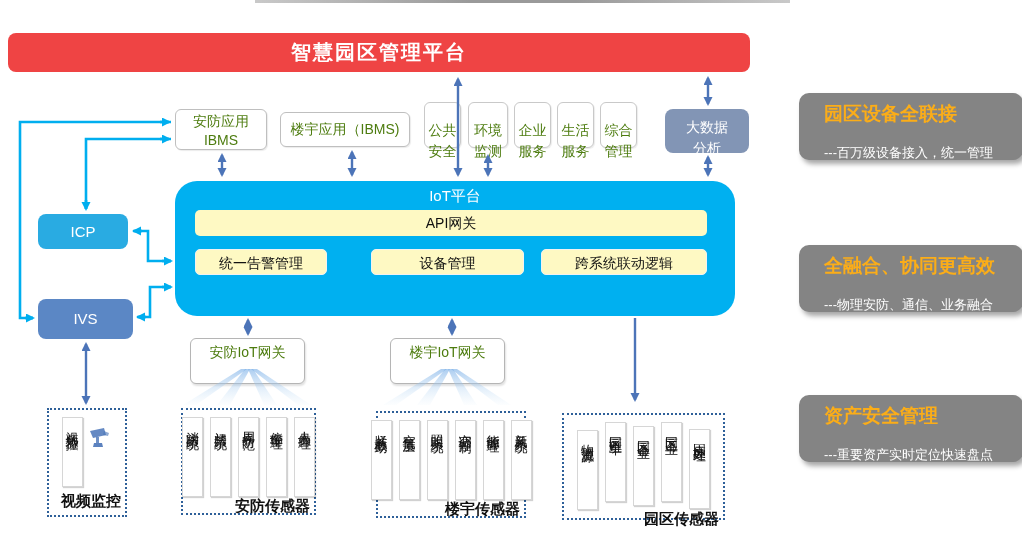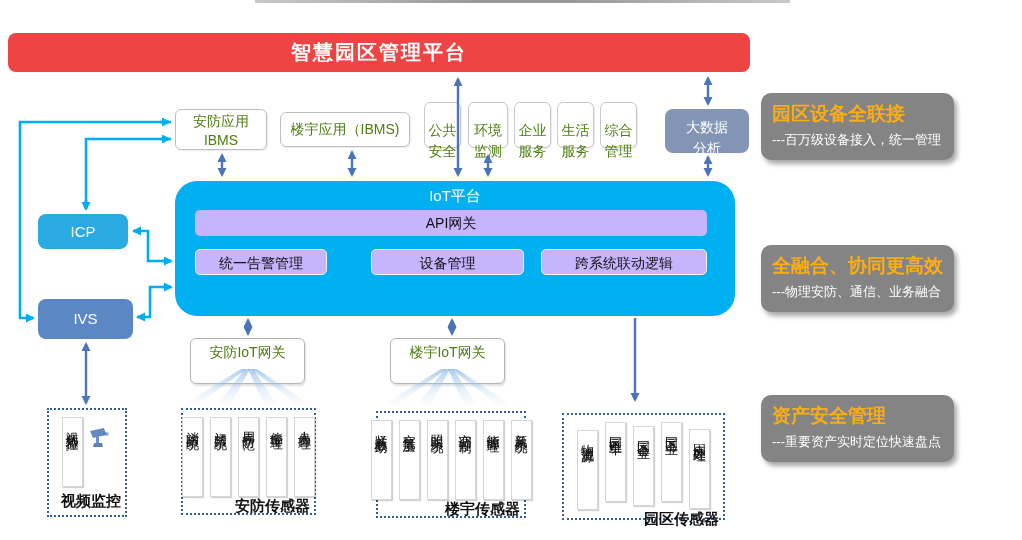--- a/index.html
+++ b/index.html
@@ -19,21 +19,21 @@
   .psim{left:175px;top:109px;width:92px;height:41px;line-height:19px;padding-top:2px;}
   .ibms{left:280px;top:112px;width:130px;height:35px;line-height:33px;}
   .svc{top:102px;height:46px;line-height:21px;padding-top:17px;border-color:#C9C9C9;}
   .svc0{left:424px;width:37px;} .svc1{left:468px;width:40px;} .svc2{left:514px;width:37px;}
   .svc3{left:557px;width:37px;} .svc4{left:600px;width:37px;}
   .bigdata{left:665px;top:109px;width:84px;height:44px;background:#8295B5;border-radius:8px;
     color:#fff;font-size:14px;text-align:center;line-height:21px;padding-top:8px;}
   
   .iot{left:175px;top:181px;width:560px;height:135px;background:#00B0F0;border-radius:22px;}
   .iot-title{left:0;top:3px;width:100%;text-align:center;color:#fff;font-size:15px;line-height:24px;}
-  .graybar{background:#c4b5fd;border-radius:5px;text-align:center;font-size:14px;color:#111;line-height:26px;height:26px;}
+  .graybar{background:#fef9c3;border-radius:5px;text-align:center;font-size:14px;color:#111;line-height:26px;height:26px;}
   .iot-api{left:20px;top:29px;width:512px;}
   .iot-cloud{left:20px;top:101px;width:512px;}
   .iot-mod{top:68px;border:1px solid #F2F2F2;}
   .mod0{left:20px;width:132px;} .mod1{left:196px;width:153px;} .mod2{left:366px;width:166px;}
   
   .icp{left:38px;top:214px;width:90px;height:35px;background:#29ABE2;border-radius:8px;
     color:#fff;font-size:15px;text-align:center;line-height:35px;}
   .ivs{left:38px;top:299px;width:95px;height:40px;background:#5B87C5;border-radius:8px;
     color:#fff;font-size:15px;text-align:center;line-height:40px;}
   
@@ -52,25 +52,25 @@
     background:#fff;border:1px solid #D6D6D6;box-shadow:1px 1px 1px rgba(0,0,0,0.18);
     padding:3px 2px;height:72px;letter-spacing:2px;line-height:15px;}
   .g-park .colrow .vcol:nth-child(1){margin-top:8px;}
   .g-park .colrow .vcol:nth-child(3){margin-top:4px;}
   .g-park .colrow .vcol:nth-child(5){margin-top:7px;}
   .g-video .colrow{gap:4px;align-items:flex-start;}
   .g-video .vcol{height:62px;}
   .glabel{font-size:15px;font-weight:bold;color:#111;white-space:nowrap;}
   .camicon{margin-top:10px;}
   
-  .benefit{left:761px;width:193px;height:67px;background:#848484;border-radius:10px;
-    box-shadow:3px 4px 5px rgba(0,0,0,0.35);padding:9px 11px;color:#fff;}
+  .benefit{left:799px;width:224px;height:67px;background:#848484;border-radius:10px;
+    box-shadow:3px 4px 5px rgba(0,0,0,0.35);padding:9px 25px;color:#fff;}
   .b1{top:93px;} .b2{top:245px;} .b3{top:395px;}
   .btitle{color:#FBAD18;font-size:19px;font-weight:bold;line-height:24px;white-space:nowrap;}
-  .bdesc{color:#fff;font-size:13px;line-height:18px;margin-top:5px;white-space:nowrap;}
+  .bdesc{color:#fff;font-size:13px;line-height:18px;margin-top:18px;white-space:nowrap;}
   svg.arrows{left:0;top:0;width:1022px;height:540px;pointer-events:none;}
 </style>
 </head>
 <body>
 
 <div id="stage">
 
   <div class="abs topstrip"></div>
 
   <div class="abs banner">

